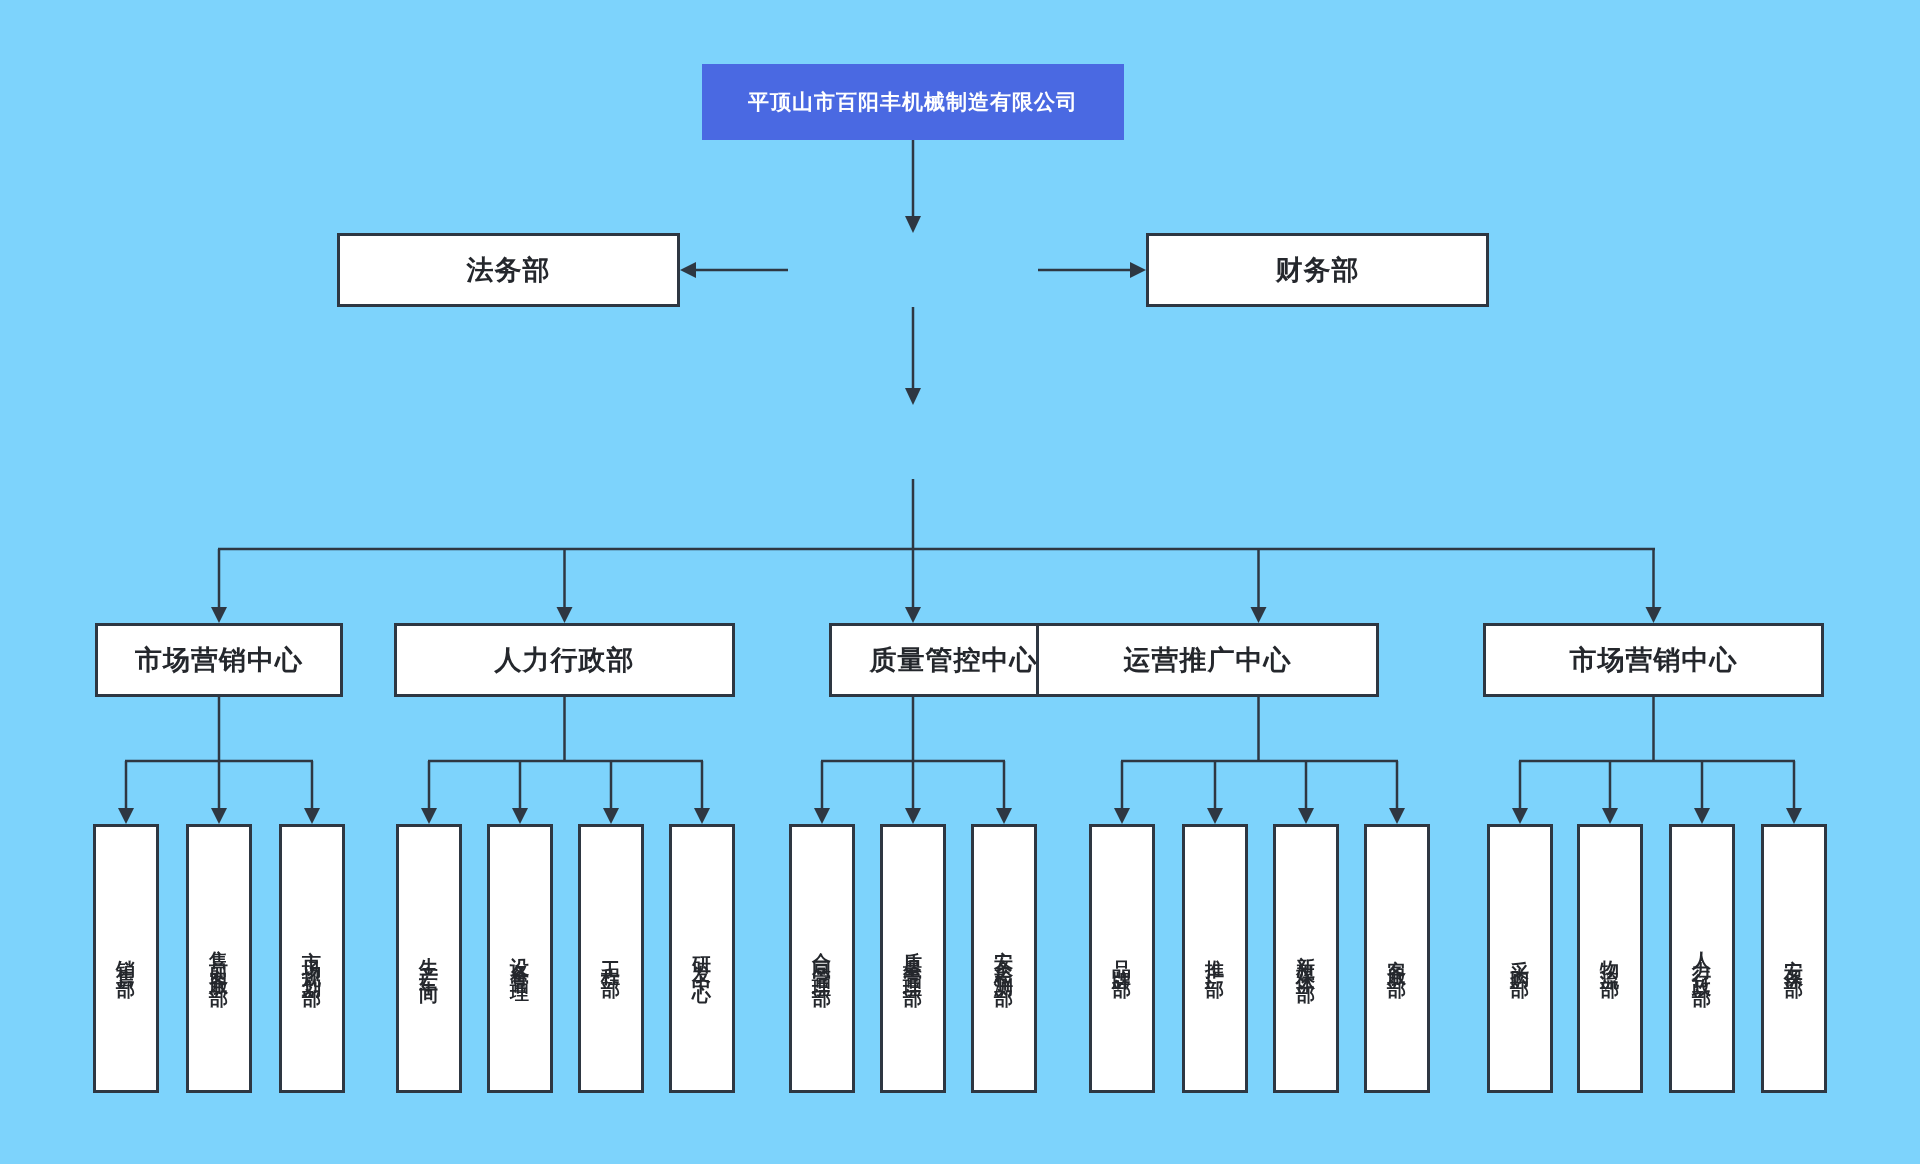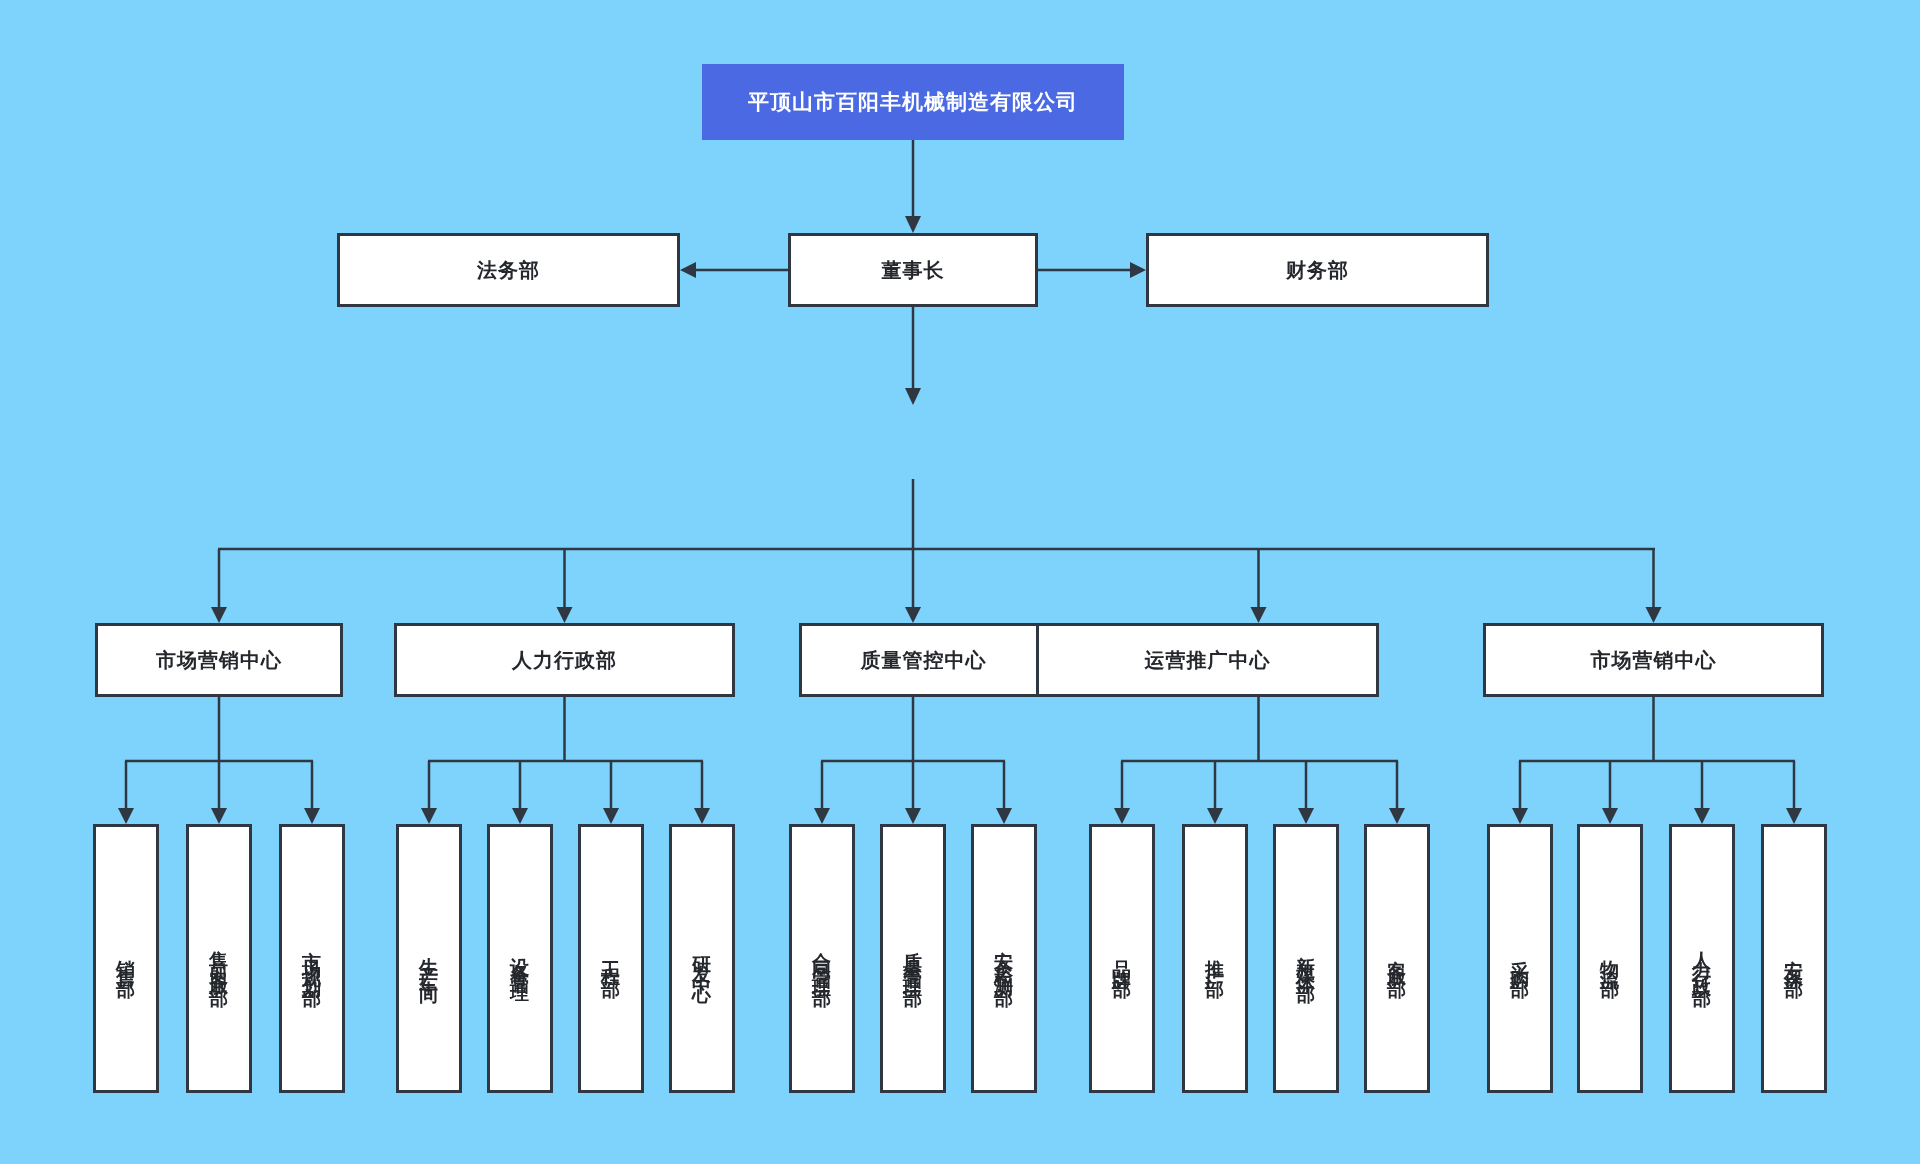--- a/index.html
+++ b/index.html
@@ -22,21 +22,21 @@
   .node{
     position:absolute;
     box-sizing:border-box;
     background:#ffffff;
     border:3px solid var(--line);
     display:flex;align-items:center;justify-content:center;
     color:var(--text);
     font-weight:bold;
     cursor:default;
   }
-  .h-node{font-size:20px;letter-spacing:1px;}
+  .h-node{font-size:27px;letter-spacing:1px;}
   .root-node{
     background:var(--accent);
     border:none;
     color:#ffffff;
     font-size:21px;
     letter-spacing:1px;
   }
   .v-node .label{
     writing-mode:vertical-rl;
     text-orientation:upright;
@@ -130,35 +130,32 @@
       <polygon points="1786,808 1802,808 1794,824"></polygon>
   </svg>
 
   <div class="node root-node" style="left:702px;top:64px;width:422px;height:76px;">
     <span class="label">平顶山市百阳丰机械制造有限公司</span>
   </div>
 
   <div class="node h-node" style="left:337px;top:233px;width:343px;height:74px;">
     <span class="label">法务部</span>
   </div>
-  <div class="node h-node" style="left:788px;top:233px;width:250px;height:74px;">
-    <span class="label">董事长</span>
-  </div>
   <div class="node h-node" style="left:1146px;top:233px;width:343px;height:74px;justify-content:center;">
     <span class="label">财务部</span>
   </div>
 
 
   <div class="node h-node" style="left:95px;top:623px;width:248px;height:74px;">
     <span class="label">市场营销中心</span>
   </div>
   <div class="node h-node" style="left:394px;top:623px;width:341px;height:74px;">
     <span class="label">人力行政部</span>
   </div>
-  <div class="node h-node" style="left:799px;top:623px;width:249px;height:74px;">
+  <div class="node h-node" style="left:829px;top:623px;width:249px;height:74px;">
     <span class="label">质量管控中心</span>
   </div>
   <div class="node h-node" style="left:1036px;top:623px;width:343px;height:74px;">
     <span class="label">运营推广中心</span>
   </div>
   <div class="node h-node" style="left:1483px;top:623px;width:341px;height:74px;">
     <span class="label">市场营销中心</span>
   </div>
 
   <div class="node v-node" style="left:93px;top:824px;width:66px;height:269px;">

